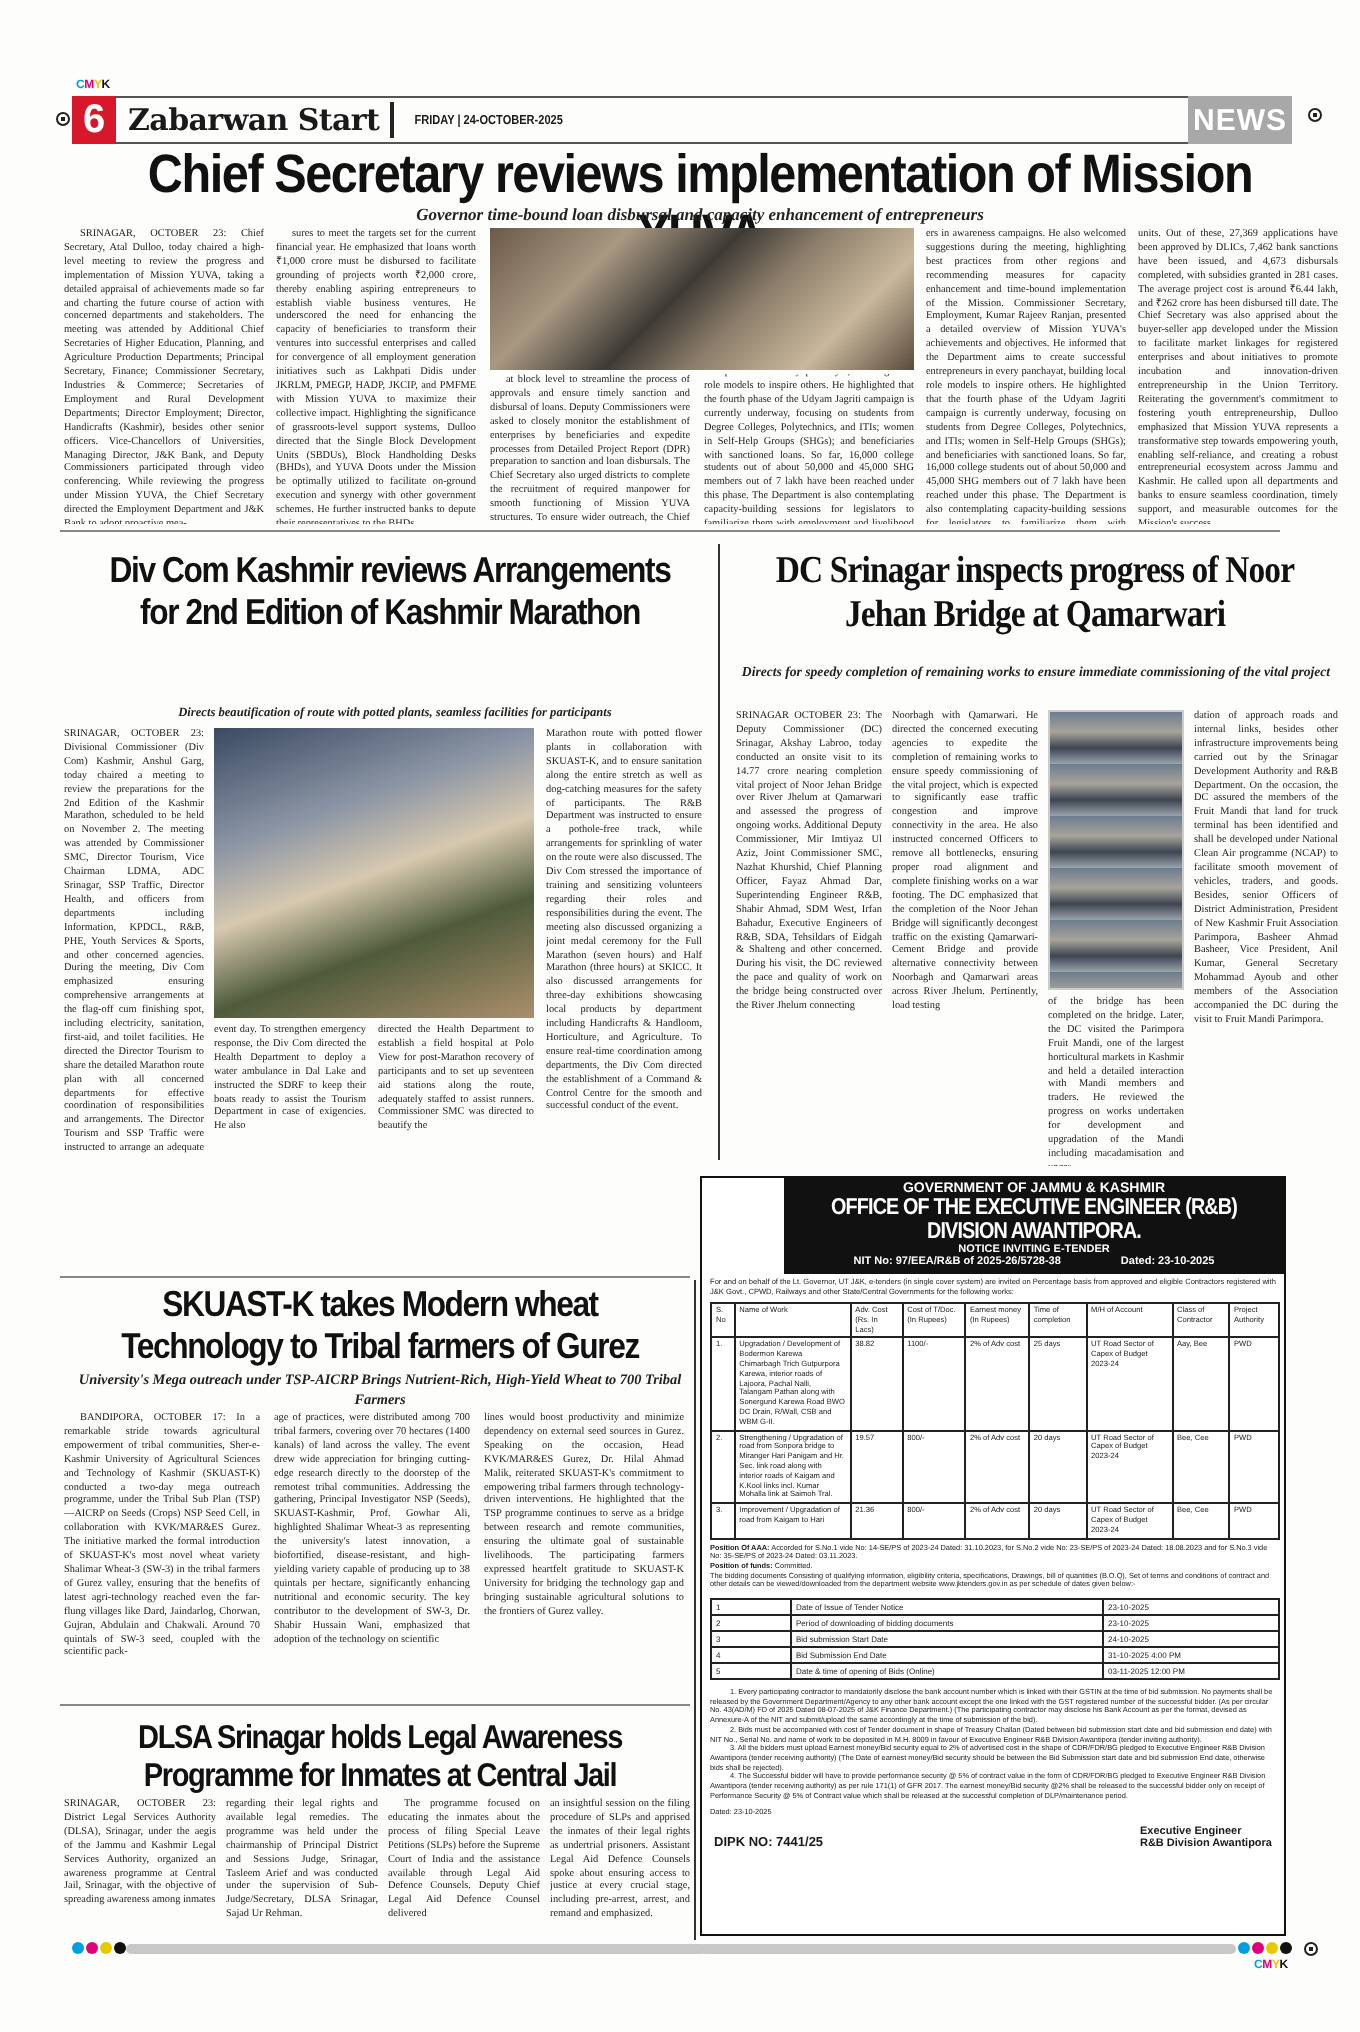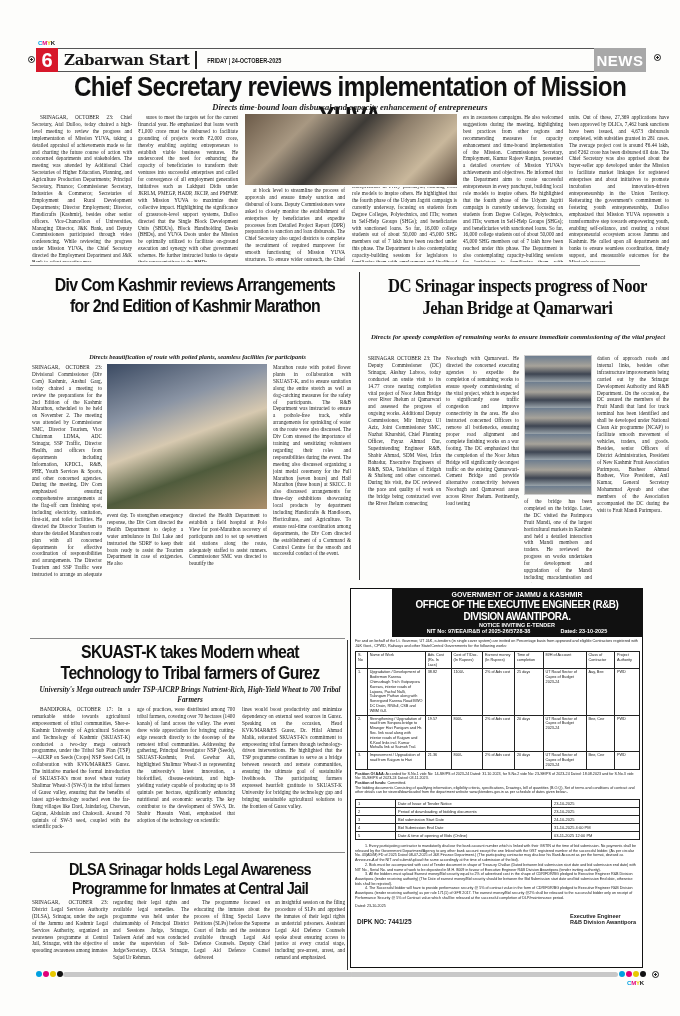--- a/index.html
+++ b/index.html
@@ -55,21 +55,21 @@
 </div>
 
 <div class="masthead">
   <div class="pageno">6</div>
   <div class="paper-name">Zabarwan Start</div>
   <div class="dateline">FRIDAY | 24-OCTOBER-2025</div>
   <div class="section-tag">NEWS</div>
 </div>
 
 <div class="headline h-main">Chief Secretary reviews implementation of Mission YUVA</div>
-<div class="deck" style="left:30px;top:102px;width:640px;font-size:8.5px;">Directs time-bound loan disbursal and capacity enhancement of entrepreneurs</div>
+<div class="deck" style="left:30px;top:102px;width:640px;font-size:8.5px;">Governor time-bound loan disbursal and capacity enhancement of entrepreneurs</div>
 
 <div class="col" style="position:absolute;left:32px;top:114px;width:100px;height:148px;">
     <p>SRINAGAR, OCTOBER 23: Chief Secretary, Atal Dulloo, today chaired a high-level meeting to review the progress and implementation of Mission YUVA, taking a detailed appraisal of achievements made so far and charting the future course of action with concerned departments and stakeholders. The meeting was attended by Additional Chief Secretaries of Higher Education, Planning, and Agriculture Production Departments; Principal Secretary, Finance; Commissioner Secretary, Industries &amp; Commerce; Secretaries of Employment and Rural Development Departments; Director Employment; Director, Handicrafts (Kashmir), besides other senior officers. Vice-Chancellors of Universities, Managing Director, J&amp;K Bank, and Deputy Commissioners participated through video conferencing. While reviewing the progress under Mission YUVA, the Chief Secretary directed the Employment Department and J&amp;K Bank to adopt proactive mea-</p>
   </div>
 <div class="col" style="position:absolute;left:138px;top:114px;width:100px;height:148px;">
     <p>sures to meet the targets set for the current financial year. He emphasized that loans worth ₹1,000 crore must be disbursed to facilitate grounding of projects worth ₹2,000 crore, thereby enabling aspiring entrepreneurs to establish viable business ventures. He underscored the need for enhancing the capacity of beneficiaries to transform their ventures into successful enterprises and called for convergence of all employment generation initiatives such as Lakhpati Didis under JKRLM, PMEGP, HADP, JKCIP, and PMFME with Mission YUVA to maximize their collective impact. Highlighting the significance of grassroots-level support systems, Dulloo directed that the Single Block Development Units (SBDUs), Block Handholding Desks (BHDs), and YUVA Doots under the Mission be optimally utilized to facilitate on-ground execution and synergy with other government schemes. He further instructed banks to depute their representatives to the BHDs</p>
   </div>
 <div class="photo" style="left:245px;top:114px;width:212px;height:71px;"></div>
 <div class="col" style="position:absolute;left:245px;top:187px;width:100px;height:75px;">
     <p>at block level to streamline the process of approvals and ensure timely sanction and disbursal of loans. Deputy Commissioners were asked to closely monitor the establishment of enterprises by beneficiaries and expedite processes from Detailed Project Report (DPR) preparation to sanction and loan disbursals. The Chief Secretary also urged districts to complete the recruitment of required manpower for smooth functioning of Mission YUVA structures. To ensure wider outreach, the Chief Secretary called for involving legislators, public figures, and local influenc-</p>

